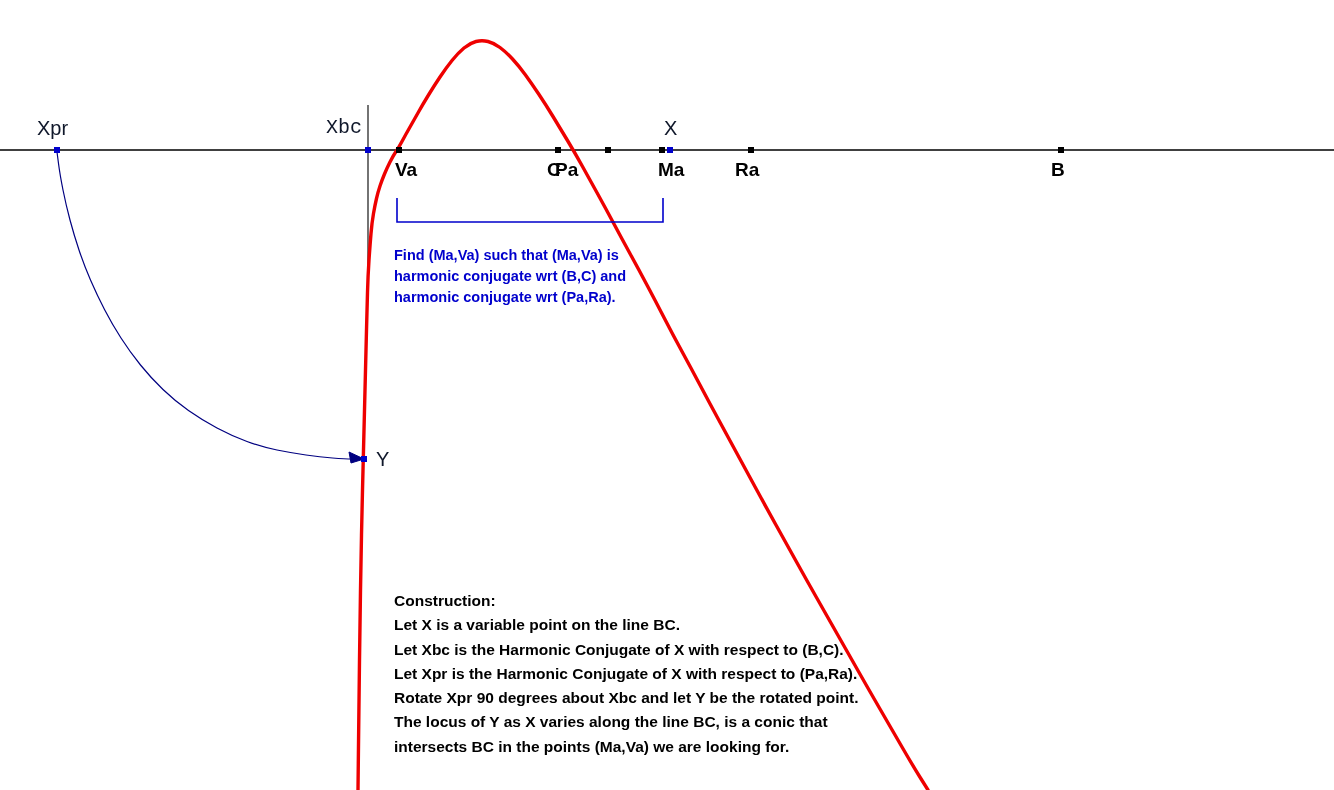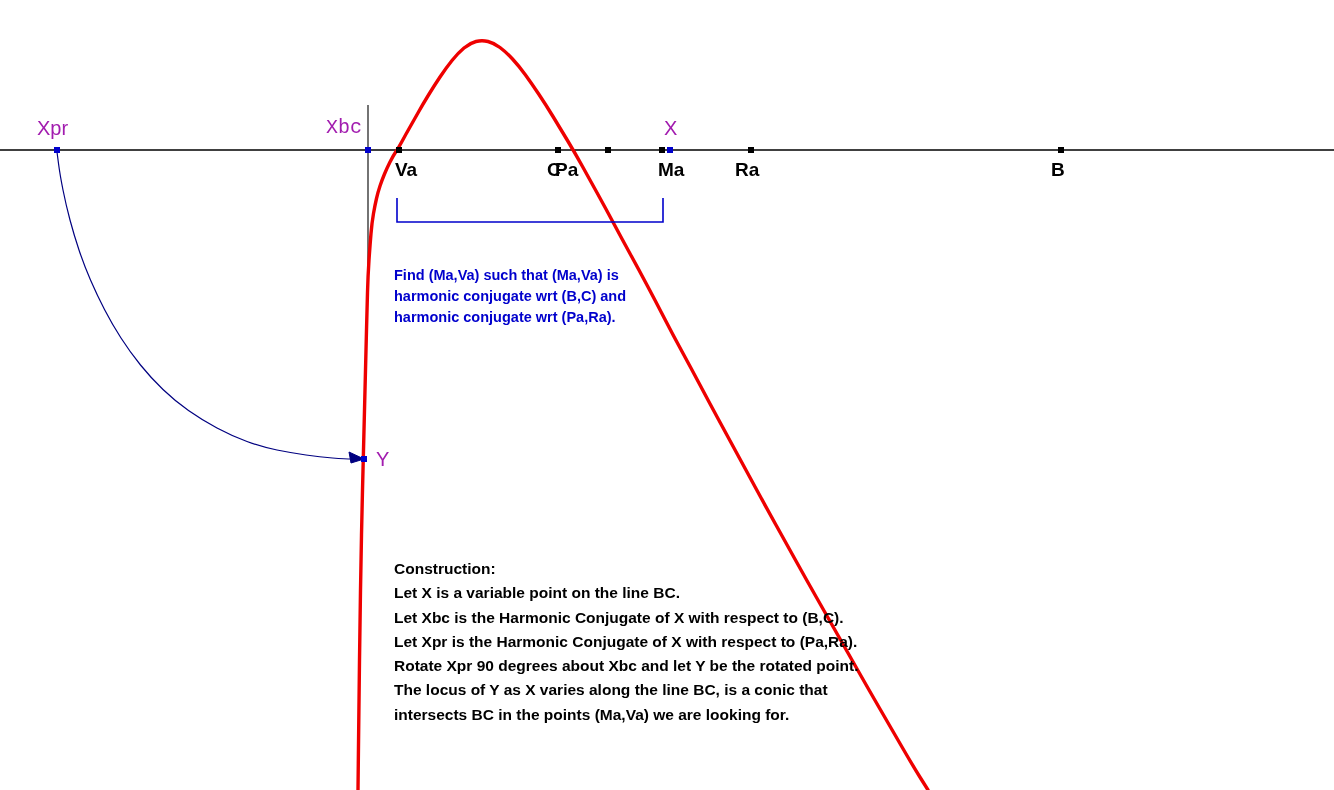--- a/index.html
+++ b/index.html
@@ -22,46 +22,46 @@
     left: 0;
     top: 0;
   }
   .lbl {
     position: absolute;
     white-space: pre;
     line-height: 1;
   }
   
   .lbl-blue {
-    color: #a21caf;
+    color: #0f172a;
     font-size: 20px;
     font-weight: normal;
   }
   
   .lbl-black {
     color: #000000;
     font-size: 19px;
     font-weight: bold;
   }
   .note-blue {
     position: absolute;
     color: #0000cc;
     font-size: 14.5px;
     font-weight: bold;
     line-height: 21px;
     white-space: pre;
-    margin-top: 20px;
   }
   .note-black {
     position: absolute;
     color: #000000;
     font-size: 15.5px;
     font-weight: bold;
     line-height: 24.3px;
     white-space: pre;
+    margin-top: 32px;
   }
 </style>
 </head>
 <body>
 
 <div id="stage">
 
   <svg width="1334" height="790" viewBox="0 0 1334 790">
 
     <line id="baseline" x1="0" y1="150" x2="1334" y2="150" stroke="#000000" stroke-width="1.4"></line>

